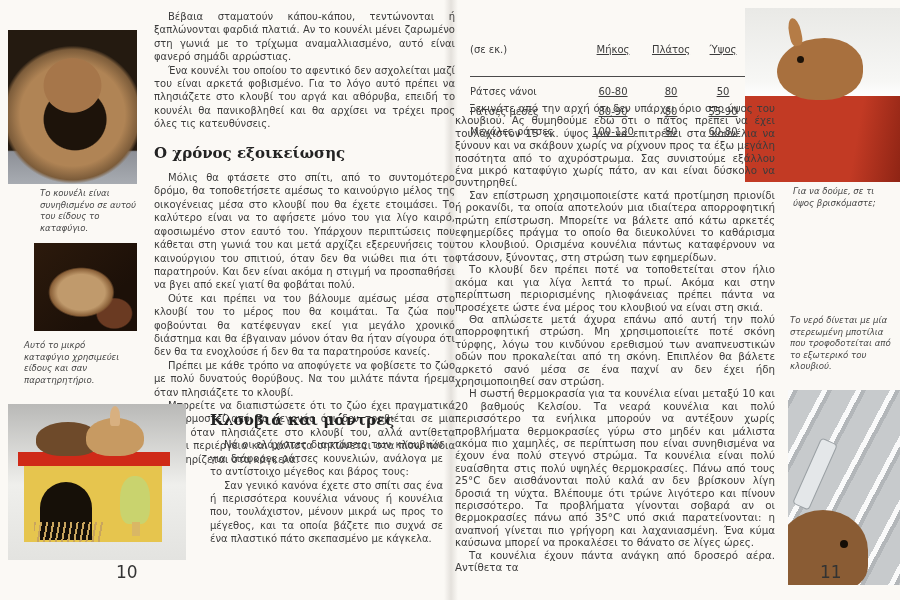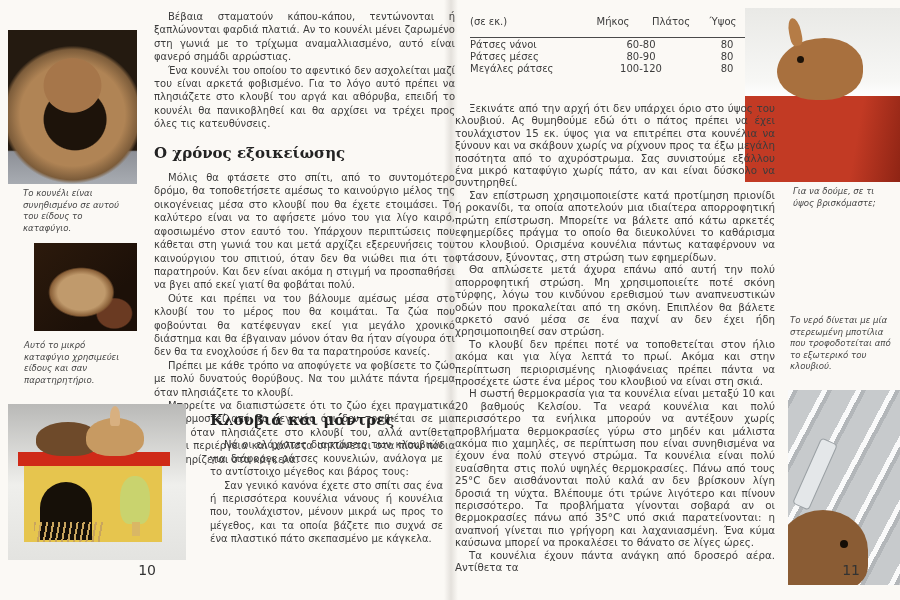--- a/index.html
+++ b/index.html
@@ -11,30 +11,30 @@
   
   .bodycol{position:absolute;color:#3c3c3c;text-align:justify;}
   .bodycol p{margin:0;text-indent:14px;}
   .col-left-top{left:154px;top:10px;width:301px;font-size:10px;line-height:13.4px;}
   .col-left-bottom{left:210px;top:412px;width:233px;font-size:10px;line-height:13.4px;}
   .col-right{left:455px;top:102px;width:320px;font-size:10.3px;line-height:12.4px;}
   h2.sect{font-family:"DejaVu Serif", serif;font-weight:bold;color:#222;
     font-size:15px;margin:16px 0 11px 0;text-indent:0;}
   .col-left-bottom h2.sect{margin:2px 0 11px 0;}
   .caption{position:absolute;font-style:italic;font-size:8.6px;line-height:11.5px;color:#474747;}
-  .pagenum{position:absolute;font-size:14px;color:#333;width:40px;text-align:right;}
+  .pagenum{position:absolute;font-size:17px;color:#333;width:40px;text-align:left;}
 
   
   #dim-table{position:absolute;left:470px;top:16px;width:278px;font-size:10px;color:#3c3c3c;
     border-collapse:collapse;}
   #dim-table .thead{display:grid;grid-template-columns:112px 62px 54px 50px;
-    padding-bottom:10px;border-bottom:1.4px solid #4a4a4a;}
-  #dim-table .trow{display:grid;grid-template-columns:112px 62px 54px 50px;margin-top:1px;gap:28px;}
+    padding-bottom:21px;border-bottom:1.4px solid #4a4a4a;margin-top:28px;}
+  #dim-table .trow{display:grid;grid-template-columns:112px 62px 54px 50px;margin-top:9px;}
   #dim-table .c0{text-align:left;}
-  #dim-table .c1,#dim-table .c2,#dim-table .c3{text-align:center;}
+  #dim-table .c1,#dim-table .c2,#dim-table .c3{text-align:center;text-decoration:underline;}
   #dim-table .thead div{font-weight:normal;}
 
   
   .photo{position:absolute;overflow:hidden;}
   #photo-log{left:8px;top:30px;width:129px;height:154px;
     background:
       radial-gradient(38% 30% at 50% 36%,#a6764a 0 58%,rgba(0,0,0,0) 60%),
       radial-gradient(46% 38% at 52% 58%,#1d130a 0 52%,rgba(0,0,0,0) 54%),
       radial-gradient(78% 64% at 50% 55%,#b08455 0 52%,#7c5c3a 66%,rgba(0,0,0,0) 70%),
       linear-gradient(to bottom,#241a10 78%,#8d9097 79%,#a8acb2 100%);}
@@ -82,21 +82,21 @@
 </style>
 </head>
 <body>
 
 <div id="spread">
 
   <div>
 
     <div class="photo" id="photo-log"></div>
 
-    <div class="caption" style="left:23px;top:188px;width:100px;">Το κουνέλι είναι συνηθισμένο σε αυτού του είδους το καταφύγιο.</div>
+    <div class="caption" style="left:40px;top:188px;width:100px;">Το κουνέλι είναι συνηθισμένο σε αυτού του είδους το καταφύγιο.</div>
 
     <div class="photo" id="photo-small-rabbit"></div>
 
     <div class="caption" style="left:24px;top:340px;width:104px;">Αυτό το μικρό καταφύγιο χρησιμεύει είδους και σαν παρατηρητήριο.</div>
 
     <div class="bodycol col-left-top">
       <p>Βέβαια σταματούν κάπου-κάπου, τεντώνονται ή ξαπλώνονται φαρδιά πλατιά. Αν το κουνέλι μένει ζαρωμένο στη γωνιά με το τρίχωμα αναμαλλιασμένο, αυτό είναι φανερό σημάδι αρρώστιας.</p>
       <p>Ένα κουνέλι του οποίου το αφεντικό δεν ασχολείται μαζί του είναι αρκετά φοβισμένο. Για το λόγο αυτό πρέπει να πλησιάζετε στο κλουβί του αργά και αθόρυβα, επειδή το κουνέλι θα πανικοβληθεί και θα αρχίσει να τρέχει προς όλες τις κατευθύνσεις.</p>
       <h2 class="sect">Ο χρόνος εξοικείωσης</h2>
       <p>Μόλις θα φτάσετε στο σπίτι, από το συντομότερο δρόμο, θα τοποθετήσετε αμέσως το καινούργιο μέλος της οικογένειας μέσα στο κλουβί που θα έχετε ετοιμάσει. Το καλύτερο είναι να το αφήσετε μόνο του για λίγο καιρό, αφοσιωμένο στον εαυτό του. Υπάρχουν περιπτώσεις που κάθεται στη γωνιά του και μετά αρχίζει εξερευνήσεις του καινούργιου του σπιτιού, όταν δεν θα νιώθει πια ότι το παρατηρούν. Και δεν είναι ακόμα η στιγμή να προσπαθήσει να βγει από εκεί γιατί θα φοβάται πολύ.</p>
@@ -162,22 +162,22 @@
       <div class="rb-body"></div>
       <div class="rb-ear"></div>
       <div class="rb-eye"></div>
     </div>
 
     <div class="caption" style="left:793px;top:186px;width:100px;">Για να δούμε, σε τι ύψος βρισκόμαστε;</div>
 
     <div class="bodycol col-right">
       <p>Ξεκινάτε από την αρχή ότι δεν υπάρχει όριο στο ύψος του κλουβιού. Ας θυμηθούμε εδώ ότι ο πάτος πρέπει να έχει τουλάχιστον 15 εκ. ύψος για να επιτρέπει στα κουνέλια να ξύνουν και να σκάβουν χωρίς να ρίχνουν προς τα έξω μεγάλη ποσότητα από το αχυρόστρωμα. Σας συνιστούμε εξάλλου ένα μικρό καταφύγιο χωρίς πάτο, αν και είναι δύσκολο να συντηρηθεί.</p>
       <p>Σαν επίστρωση χρησιμοποιείστε κατά προτίμηση πριονίδι ή ροκανίδι, τα οποία αποτελούν μια ιδιαίτερα απορροφητική πρώτη επίστρωση. Μπορείτε να βάλετε από κάτω αρκετές εφημερίδες πράγμα το οποίο θα διευκολύνει το καθάρισμα του κλουβιού. Ορισμένα κουνέλια πάντως καταφέρνουν να φτάσουν, ξύνοντας, στη στρώση των εφημερίδων.</p>
+      <p>Το κλουβί δεν πρέπει ποτέ να τοποθετείται στον ήλιο ακόμα και για λίγα λεπτά το πρωί. Ακόμα και στην περίπτωση περιορισμένης ηλιοφάνειας πρέπει πάντα να προσέχετε ώστε ένα μέρος του κλουβιού να είναι στη σκιά.</p>
       <p>Θα απλώσετε μετά άχυρα επάνω από αυτή την πολύ απορροφητική στρώση. Μη χρησιμοποιείτε ποτέ σκόνη τύρφης, λόγω του κινδύνου ερεθισμού των αναπνευστικών οδών που προκαλείται από τη σκόνη. Επιπλέον θα βάλετε αρκετό σανό μέσα σε ένα παχνί αν δεν έχει ήδη χρησιμοποιηθεί σαν στρώση.</p>
-      <p>Το κλουβί δεν πρέπει ποτέ να τοποθετείται στον ήλιο ακόμα και για λίγα λεπτά το πρωί. Ακόμα και στην περίπτωση περιορισμένης ηλιοφάνειας πρέπει πάντα να προσέχετε ώστε ένα μέρος του κλουβιού να είναι στη σκιά.</p>
       <p>Η σωστή θερμοκρασία για τα κουνέλια είναι μεταξύ 10 και 20 βαθμούς Κελσίου. Τα νεαρά κουνέλια και πολύ περισσότερο τα ενήλικα μπορούν να αντέξουν χωρίς προβλήματα θερμοκρασίες γύρω στο μηδέν και μάλιστα ακόμα πιο χαμηλές, σε περίπτωση που είναι συνηθισμένα να έχουν ένα πολύ στεγνό στρώμα. Τα κουνέλια είναι πολύ ευαίσθητα στις πολύ υψηλές θερμοκρασίες. Πάνω από τους 25°C δεν αισθάνονται πολύ καλά αν δεν βρίσκουν λίγη δροσιά τη νύχτα. Βλέπουμε ότι τρώνε λιγότερο και πίνουν περισσότερο. Τα προβλήματα γίνονται σοβαρά αν οι θερμοκρασίες πάνω από 35°C υπό σκιά παρατείνονται: η αναπνοή γίνεται πιο γρήγορη και λαχανιασμένη. Ένα κύμα καύσωνα μπορεί να προκαλέσει το θάνατο σε λίγες ώρες.</p>
       <p>Τα κουνέλια έχουν πάντα ανάγκη από δροσερό αέρα. Αντίθετα τα</p>
     </div>
 
     <div class="caption" style="left:790px;top:315px;width:108px;font-style:italic;">Το νερό δίνεται με μία στερεωμένη μποτίλια που τροφοδοτείται από το εξωτερικό του κλουβιού.</div>
 
     <div class="photo" id="photo-cage">
       <div class="bars"></div>
       <div class="bottle"></div>
       <div class="cage-rabbit"></div>

